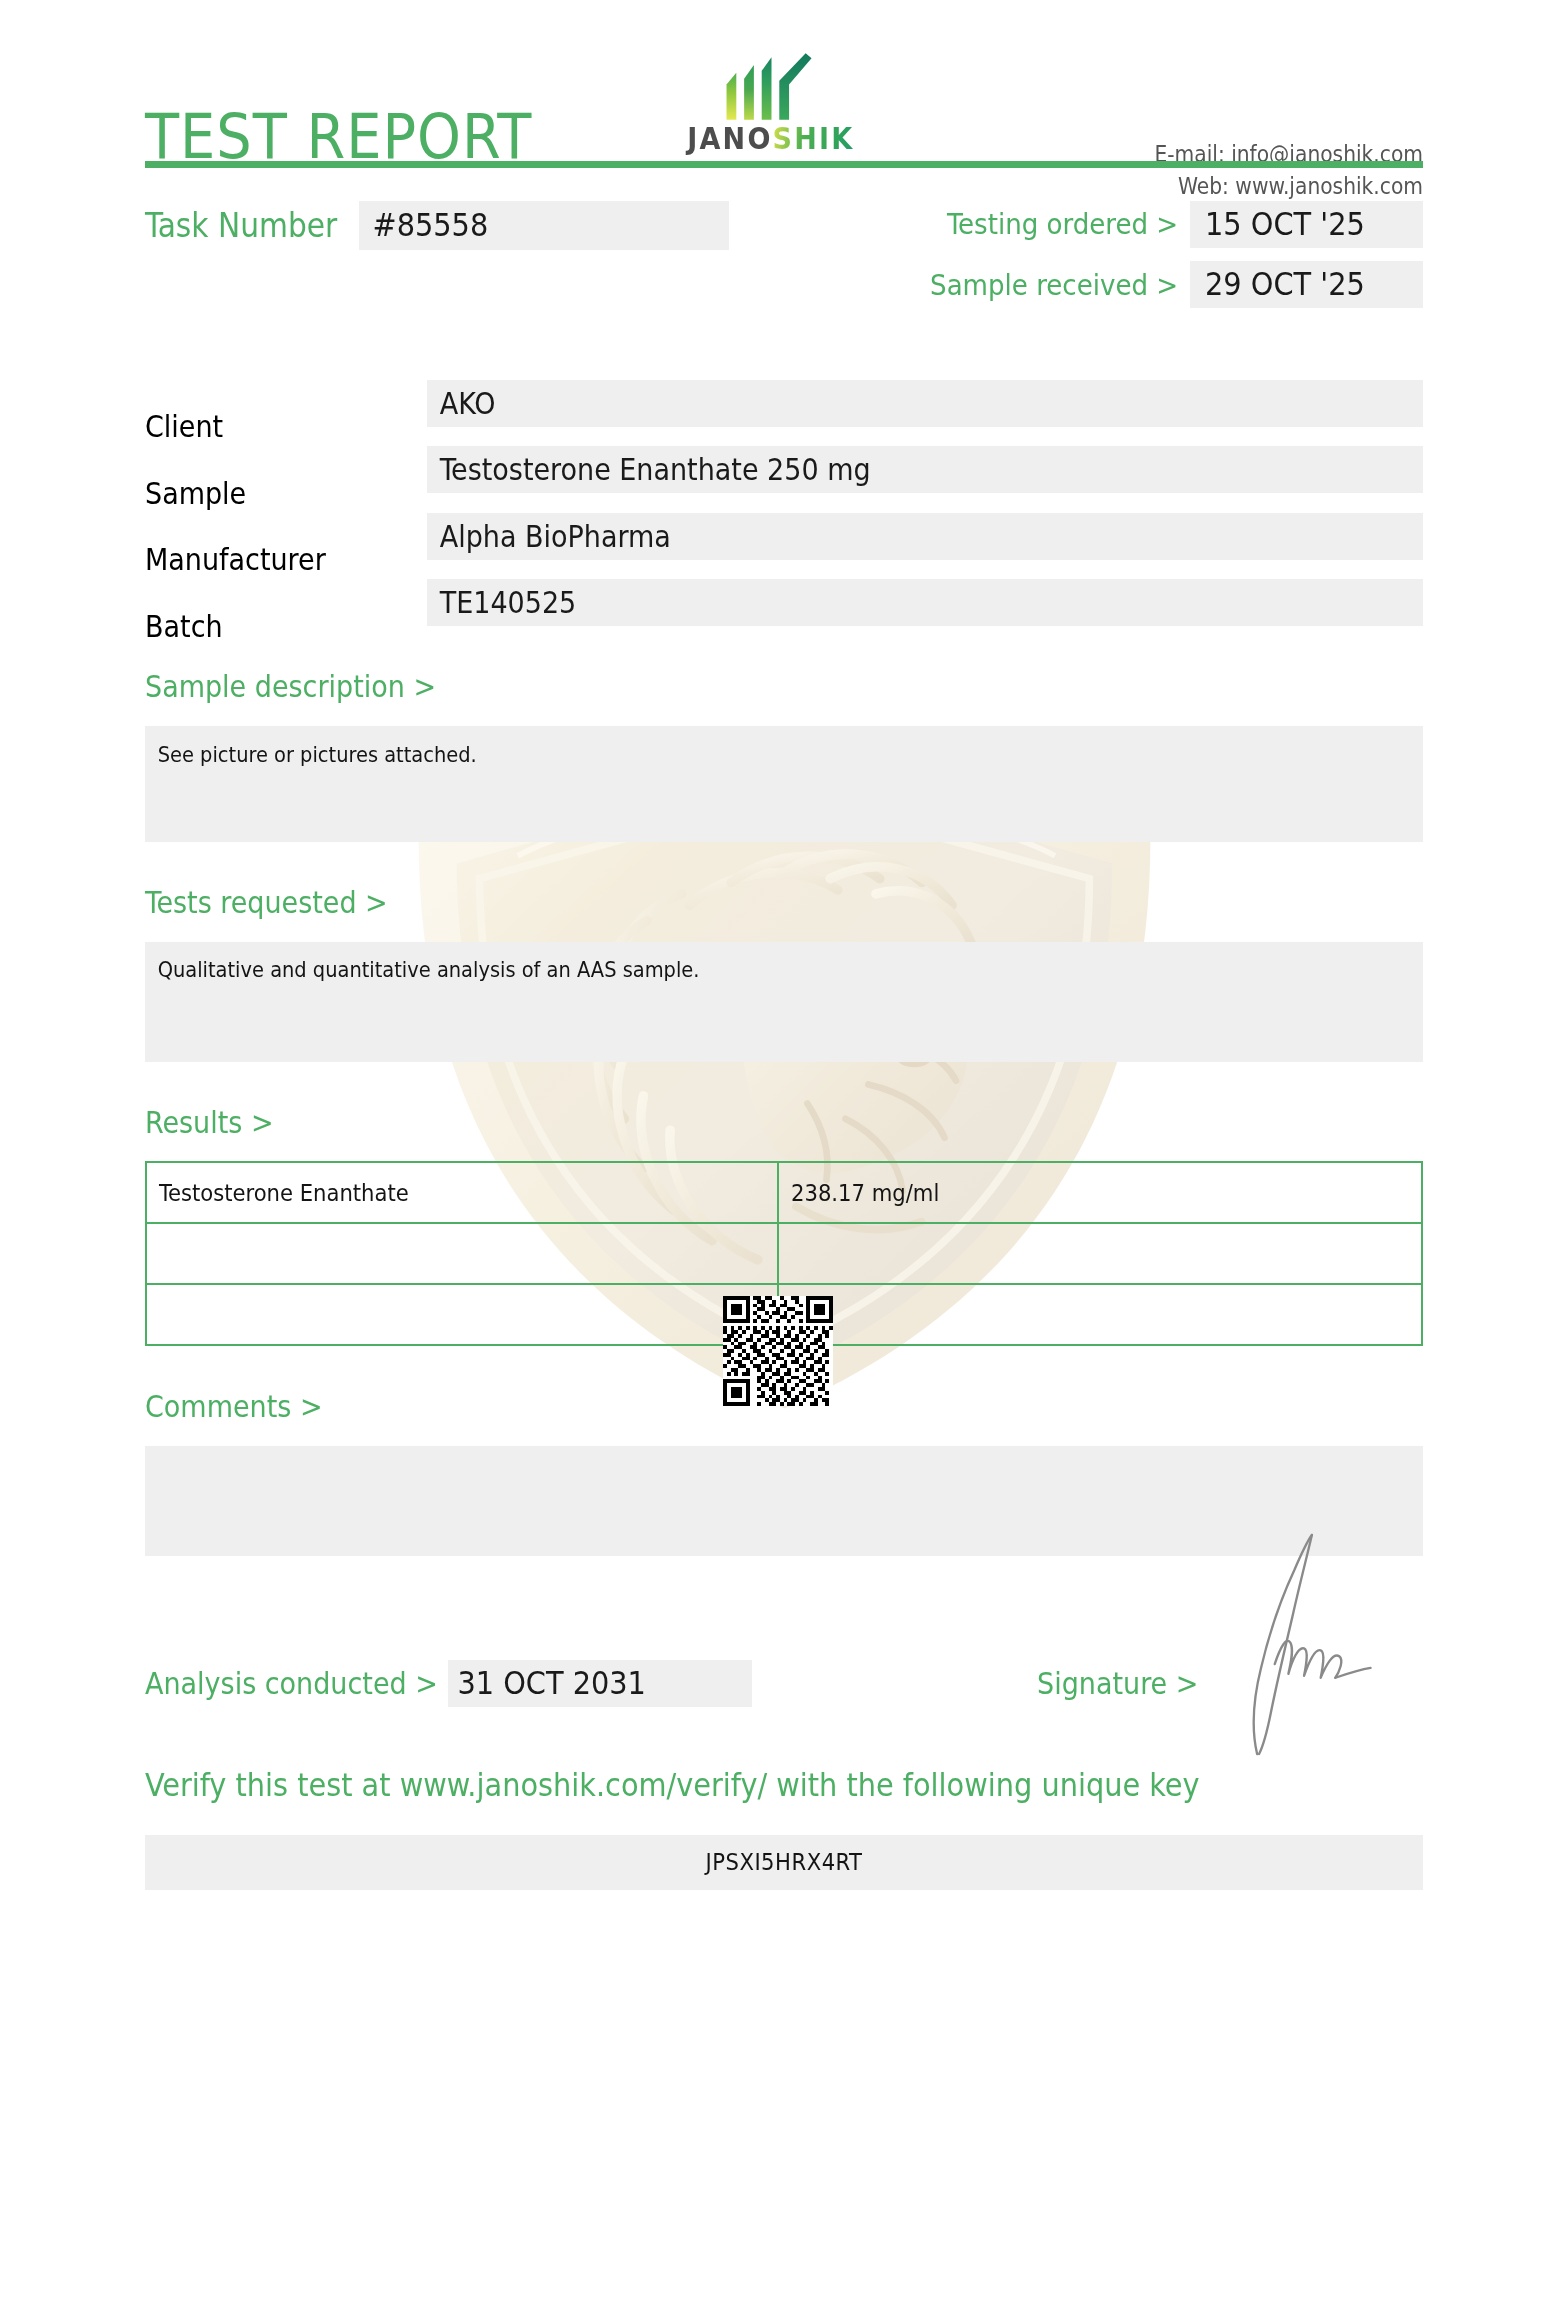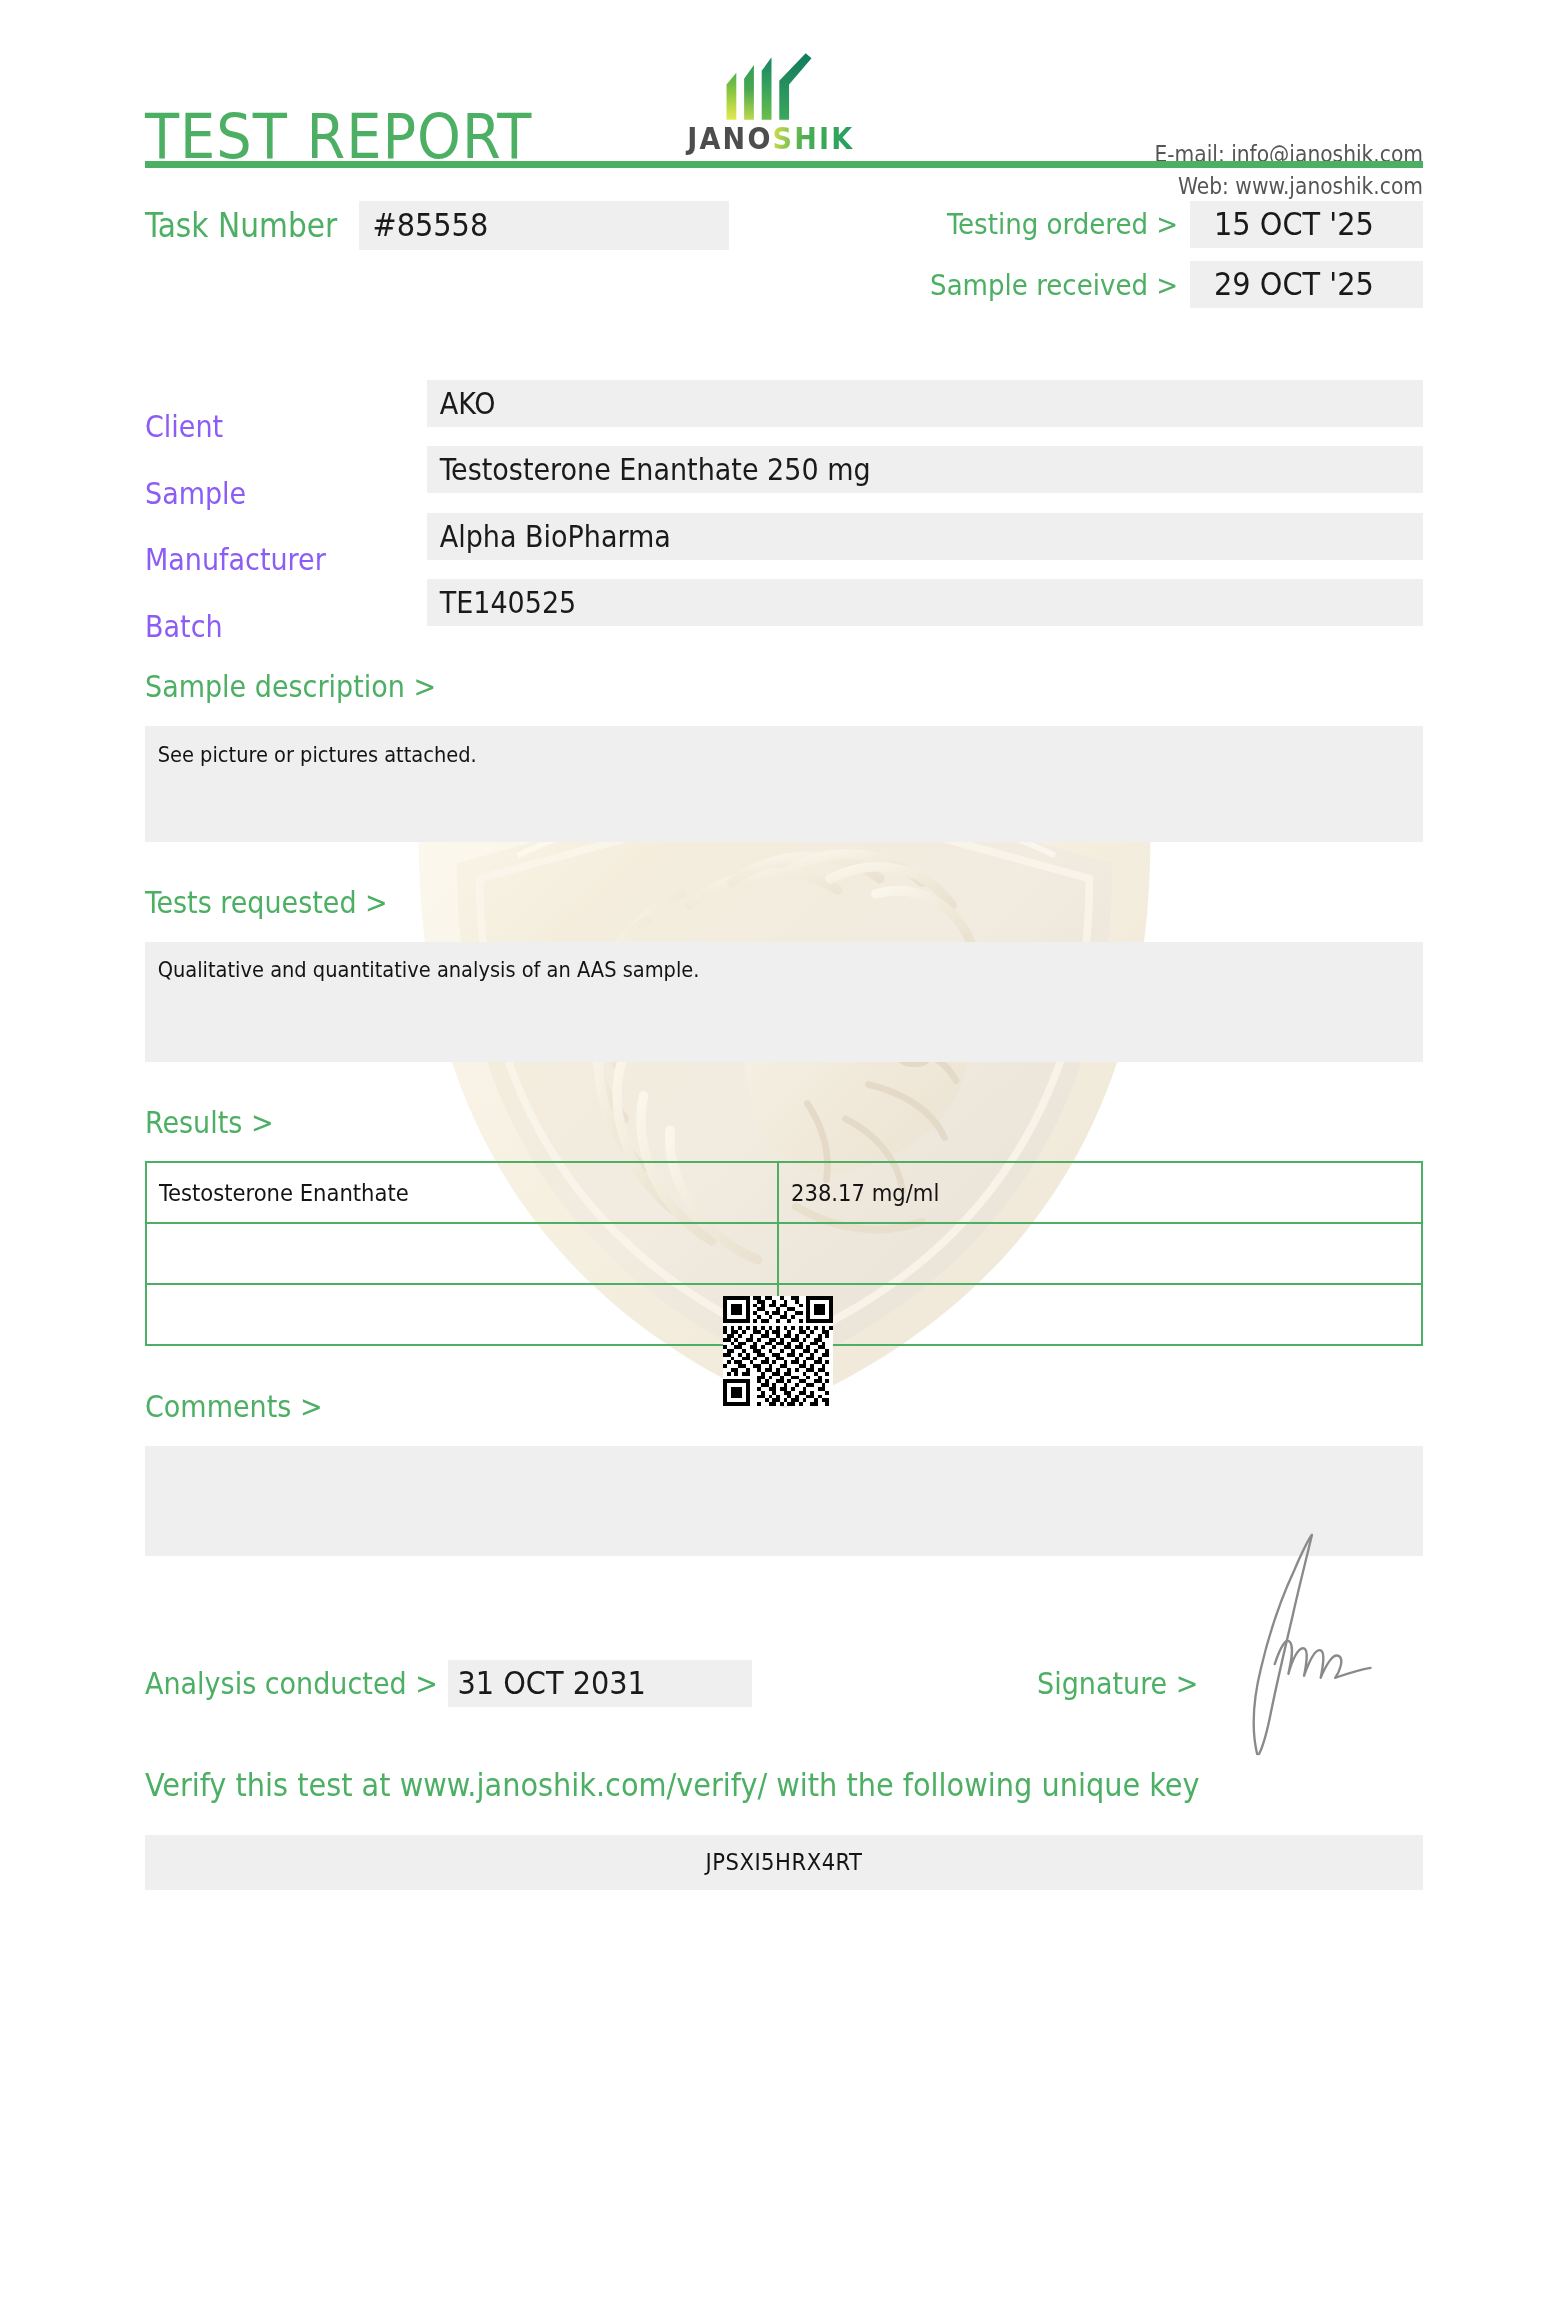--- a/index.html
+++ b/index.html
@@ -129,40 +129,40 @@
     white-space: nowrap;
     margin-right: 11.8px;
   }
   .date-value {
     width: 233px;
     height: 47px;
     background: #efefef;
     font-size: 32px;
     color: #1a1a1a;
     line-height: 47px;
-    padding-left: 24px;
+    padding-left: 15px;
     white-space: nowrap;
   }
 
   
   .fields {
     position: relative;
     z-index: 2;
     margin-top: 69px;
   }
   .field-row {
     display: flex;
     align-items: center;
     height: 47px;
     margin-bottom: 19.6px;
   }
   .field-label {
     width: 282px;
     font-size: 30px;
-    color: #8b5cf6;
+    color: #000000;
     flex: 0 0 282px;
     white-space: nowrap;
     margin-top: 47px;
   }
   .field-value {
     flex: 1;
     height: 47px;
     background: #efefef;
     font-size: 30px;
     color: #1a1a1a;

